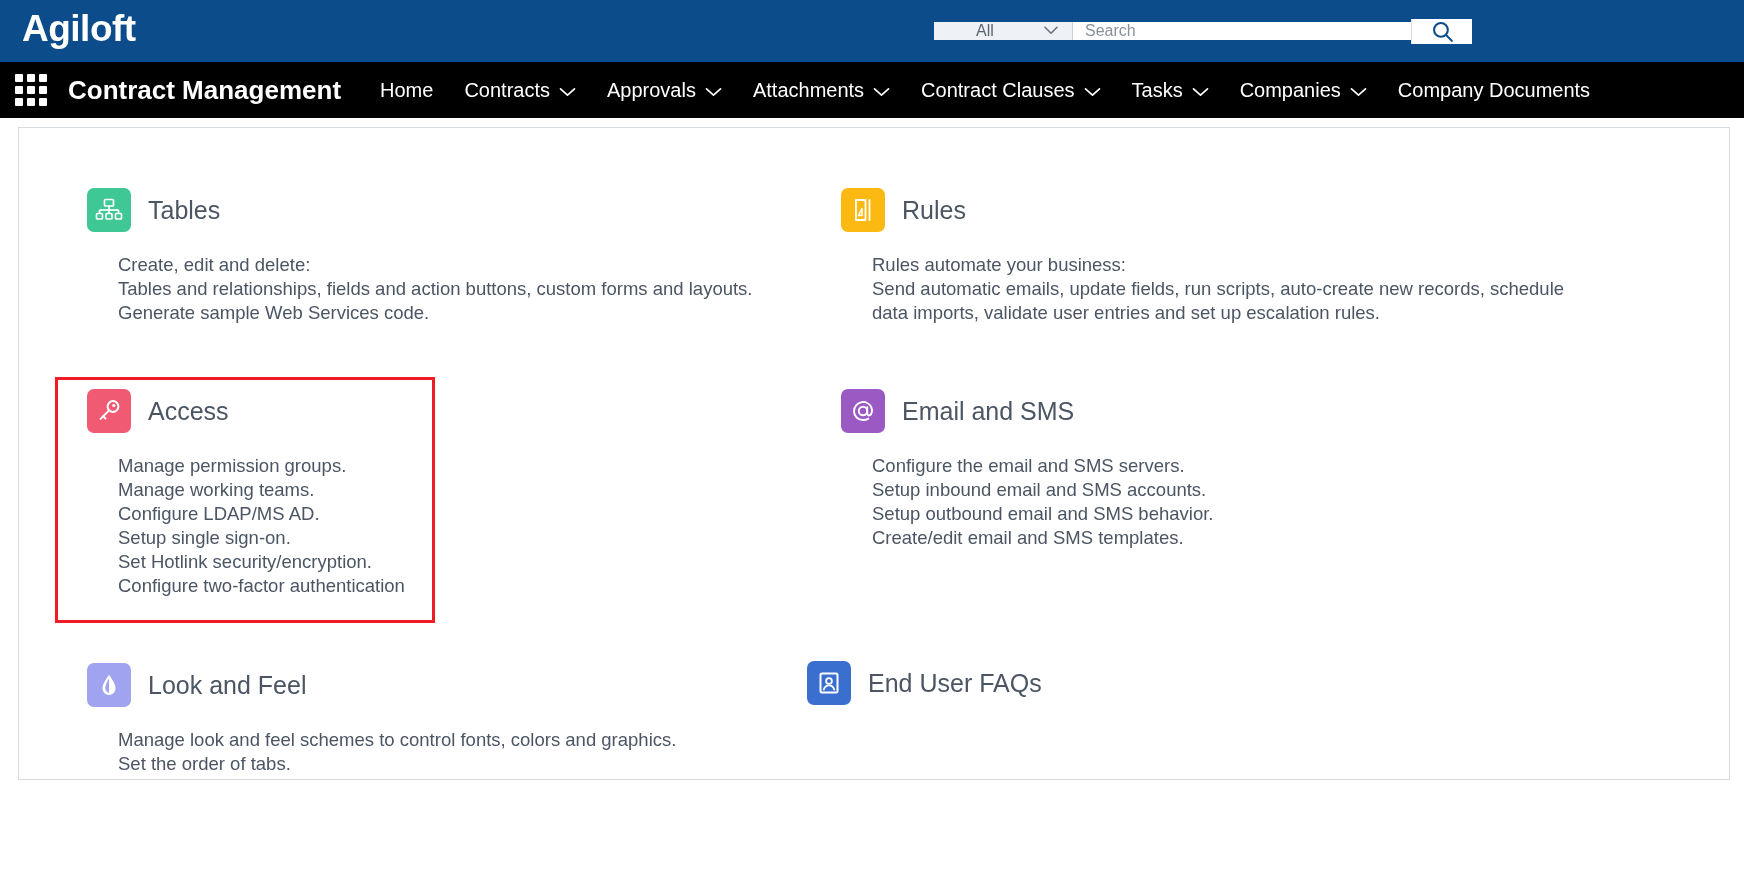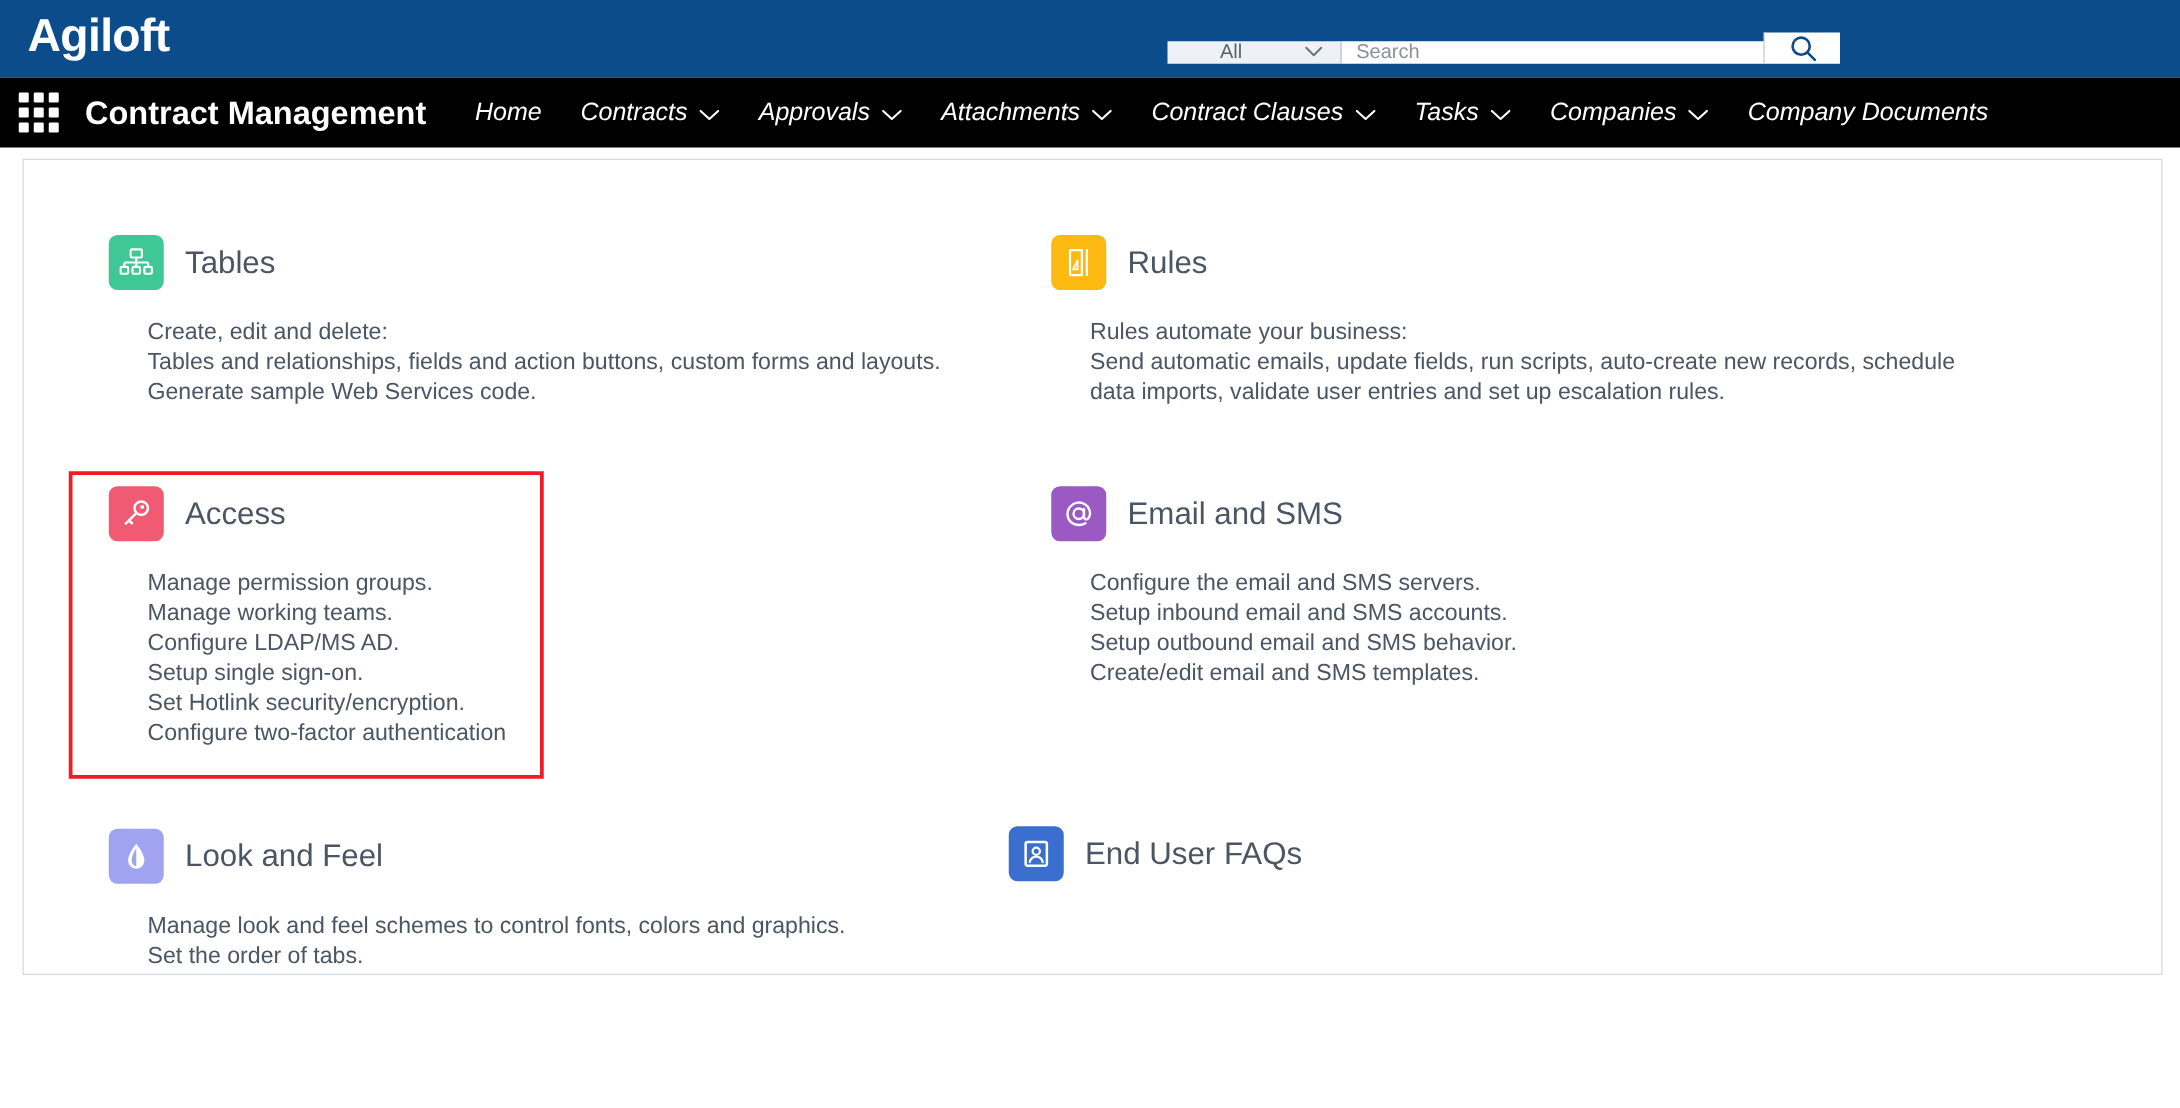--- a/index.html
+++ b/index.html
@@ -37,21 +37,21 @@
     font-family: "Liberation Sans", sans-serif;
   }
 
   
   .searchwrap {
     position: absolute;
     left: 934px;
     top: 11px;
     height: 40px;
     display: flex;
-    align-items: flex-end;
+    align-items: center;
   }
   .search-select {
     width: 139px;
     background: #eef2f6;
     border: none;
     border-right: 1px solid #c8d2dc;
     font-size: 16px;
     color: #5a6570;
     padding-left: 42px;
     font-family: "Liberation Sans", sans-serif;
@@ -137,21 +137,20 @@
   }
   .navitem {
     display: flex;
     align-items: center;
     gap: 9px;
     color: #ffffff;
     font-size: 20px;
     margin-right: 31px;
     cursor: pointer;
     flex: 0 0 auto;
-    font-style: italic;
   }
   .navitem .chev {
     font-size: 13px;
     line-height: 1;
     position: relative;
     top: 2px;
   }
 
   
   .content {

